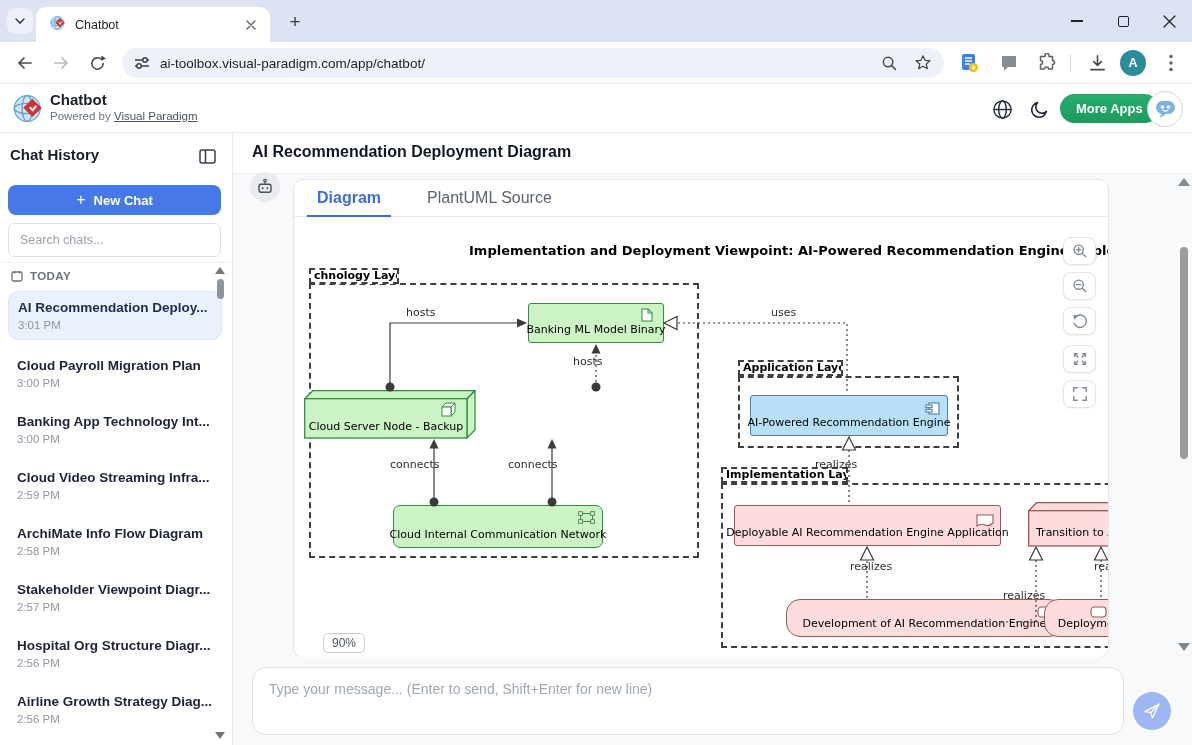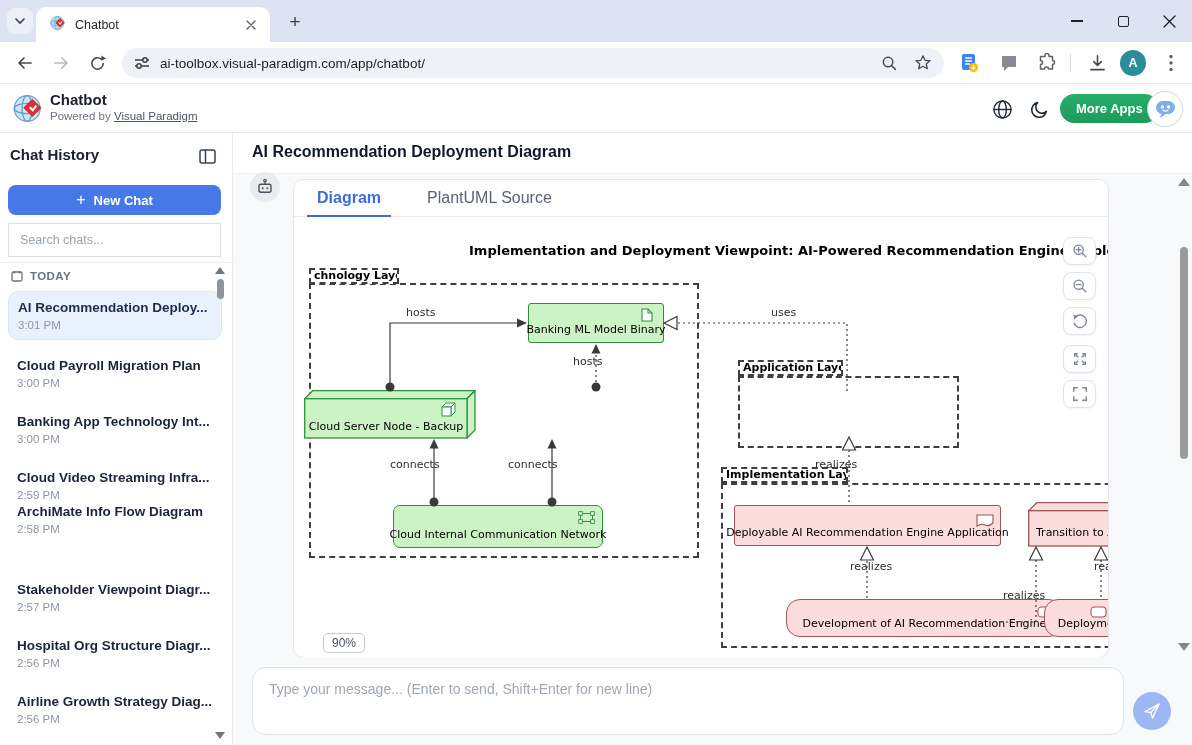--- a/index.html
+++ b/index.html
@@ -37,21 +37,21 @@
   .moreapps { position:absolute; left:1060px; top:10px; height:29px; padding:0 16px; border-radius:15px; background:linear-gradient(180deg,#27ad6c,#1b9c5d); color:#fff; font-size:13px; font-weight:600; line-height:29px; }
   .assist { position:absolute; left:1147px; top:7px; width:36px; height:36px; border-radius:50%; background:#fff; border:1.5px solid #cfd4dc; display:flex; align-items:center; justify-content:center; }
 
   
   .appbody { display:flex; height:612px; }
   .sidebar { position:relative; width:233px; height:612px; border-right:1px solid #e8eaee; background:#fff; }
   .sb-title { position:absolute; left:10px; top:13px; font-size:15px; font-weight:bold; color:#1a1f2b; }
   .sb-toggle { position:absolute; left:197px; top:13px; width:20px; height:20px; display:flex; align-items:center; justify-content:center; }
   .newchat { position:absolute; left:8px; top:52px; width:213px; height:30px; border-radius:8px; background:#4678e8; color:#fff; font-size:13px; font-weight:600; display:flex; align-items:center; justify-content:center; gap:8px; border:none; }
   .newchat .plus { font-size:16px; font-weight:400; }
-  .sbsearch { position:absolute; left:8px; top:90px; width:213px; height:30px; border-radius:0; border:1px solid #dcdfe5; padding:16px 11px; font-size:12.5px; color:#333; font-family:inherit; }
+  .sbsearch { position:absolute; left:8px; top:90px; width:213px; height:30px; border-radius:6px; border:1px solid #dcdfe5; padding:16px 11px; font-size:12.5px; color:#333; font-family:inherit; }
   .sbsearch::placeholder { color:#9aa3af; }
   .sb-div { position:absolute; left:0; top:129px; width:233px; height:1px; background:#eceef1; }
   .todayrow { position:absolute; left:11px; top:137px; display:flex; align-items:center; gap:7px; font-size:11.5px; font-weight:bold; color:#6b7280; letter-spacing:.4px; }
   .citem { position:absolute; left:17px; width:196px; }
   .citem.sel { left:8px; width:214px; padding:8px 9px; border-radius:10px; background:#e9f1fe; border:1px solid #d7e6fd; }
   .ctitle { font-size:13.5px; font-weight:600; color:#1c2438; white-space:nowrap; }
   .citem.sel .ctitle { color:#1d2c4f; }
   .ctime { font-size:11.5px; color:#8f96a3; margin-top:4px; }
   .sb-arrow-up { position:absolute; left:215px; top:134px; width:0; height:0; border-left:5px solid transparent; border-right:5px solid transparent; border-bottom:7px solid #6f7680; }
   .sb-thumb { position:absolute; left:217px; top:146px; width:7px; height:20px; border-radius:4px; background:#8f959d; }
@@ -282,21 +282,21 @@
         <div class="ctime">3:00 PM</div>
       </div>
       <div class="citem" style="top:281px">
         <div class="ctitle">Banking App Technology Int...</div>
         <div class="ctime">3:00 PM</div>
       </div>
       <div class="citem" style="top:337px">
         <div class="ctitle">Cloud Video Streaming Infra...</div>
         <div class="ctime">2:59 PM</div>
       </div>
-      <div class="citem" style="top:371px">
+      <div class="citem" style="top:393px">
         <div class="ctitle">ArchiMate Info Flow Diagram</div>
         <div class="ctime">2:58 PM</div>
       </div>
       <div class="citem" style="top:449px">
         <div class="ctitle">Stakeholder Viewpoint Diagr...</div>
         <div class="ctime">2:57 PM</div>
       </div>
       <div class="citem" style="top:505px">
         <div class="ctitle">Hospital Org Structure Diagr...</div>
         <div class="ctime">2:56 PM</div>
@@ -354,20 +354,28 @@
             <svg class="nicon" style="right:7px;top:5px" width="17" height="13" viewBox="0 0 17 13">
                 <rect x="0.7" y="0.7" width="3.6" height="3.6" fill="#fff" stroke="#2f9140"></rect>
                 <rect x="12.7" y="0.7" width="3.6" height="3.6" fill="#fff" stroke="#2f9140"></rect>
                 <rect x="0.7" y="8.7" width="3.6" height="3.6" fill="#fff" stroke="#2f9140"></rect>
                 <rect x="12.7" y="8.7" width="3.6" height="3.6" fill="#fff" stroke="#2f9140"></rect>
                 <path d="M4.3,2.5 h8.4 M2.5,4.3 v4.4 M14.5,4.3 v4.4 M4.3,10.5 h8.4" stroke="#2f9140" stroke-width="1"></path>
               </svg>
             <span class="nlabel">Cloud Internal Communication Network</span>
           </div>
 
+          <div class="dnode blue" style="left:456px;top:178px;width:198px;height:41px">
+            <svg class="nicon" style="right:7px;top:6px" width="15" height="13" viewBox="0 0 15 13">
+                <rect x="4" y="1" width="10" height="11" fill="#fff" stroke="#4b7fae" stroke-width="1.1"></rect>
+                <rect x="1" y="3" width="6" height="2.6" fill="#fff" stroke="#4b7fae" stroke-width="1.1"></rect>
+                <rect x="1" y="7.4" width="6" height="2.6" fill="#fff" stroke="#4b7fae" stroke-width="1.1"></rect>
+              </svg>
+            <span class="nlabel">AI-Powered Recommendation Engine</span>
+          </div>
 
           <div class="dnode pink" style="left:440px;top:288px;width:267px;height:41px">
             <svg class="nicon" style="right:6px;top:8px" width="18" height="13" viewBox="0 0 18 13">
                 <path d="M1,1 h16 v8 q-4,4 -8,2 q-4,-2 -8,1 z" fill="#fff" stroke="#9e5656" stroke-width="1.1"></path>
               </svg>
             <span class="nlabel">Deployable AI Recommendation Engine Application</span>
           </div>
 
           <div class="dnode pink round" style="left:492px;top:382px;width:277px;height:38px">
             <svg class="nicon" style="right:8px;top:6px" width="17" height="12" viewBox="0 0 17 12">

